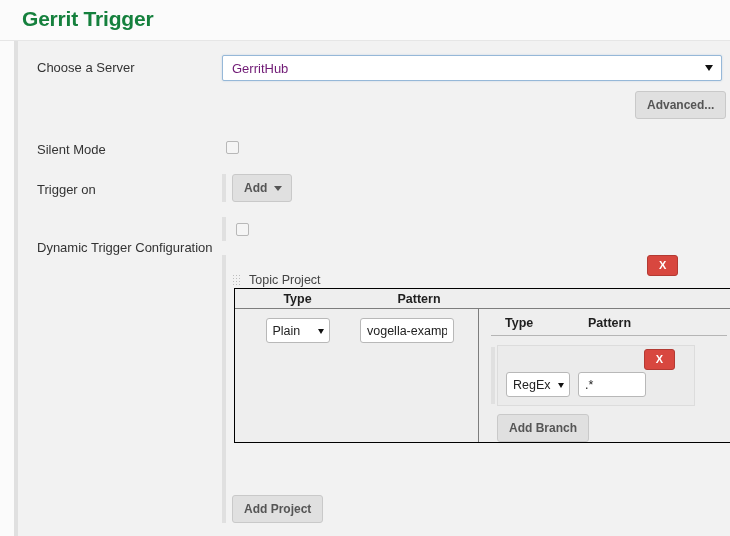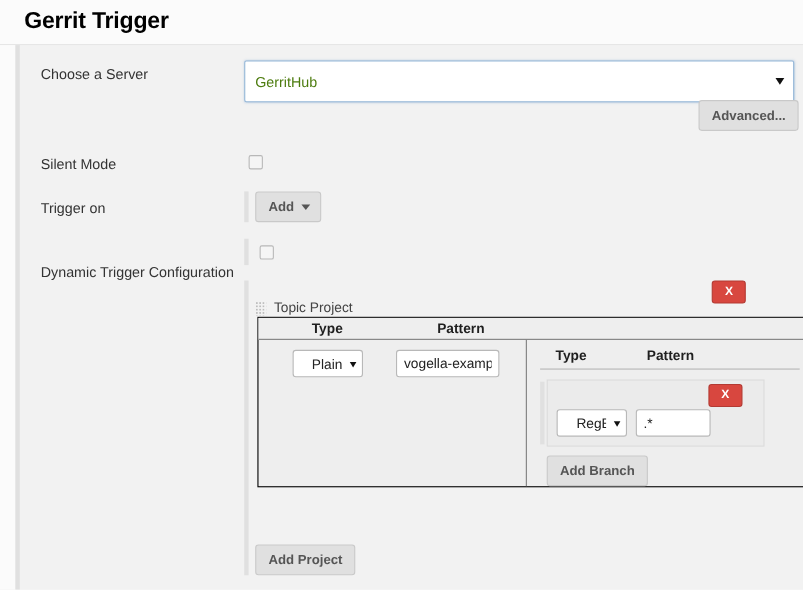--- a/index.html
+++ b/index.html
@@ -22,21 +22,21 @@
     position: absolute;
     left: 0; top: 0;
     width: 730px; height: 40px;
     background: #fbfbfb;
   }
   .page-title {
     position: absolute;
     left: 22px; top: 7px;
     font-size: 21px;
     font-weight: bold;
-    color: #000000;
+    color: #15803d;
     letter-spacing: -0.2px;
   }
 
   
   .form-body {
     position: absolute;
     left: 0; top: 40px;
     width: 730px; height: 496px;
     background: #f2f2f2;
     border-top: 1px solid #e6e6e6;
@@ -69,25 +69,25 @@
     position: absolute;
     width: 4px;
     background: #e0e0e0;
   }
 
   
   select.main-select {
     -webkit-appearance: none;
     appearance: none;
     width: 500px;
-    height: 38px;
+    height: 26px;
     padding: 2px 22px 2px 9px;
     font-family: "Liberation Sans", sans-serif;
     font-size: 13px;
-    color: #4d7c0f;
+    color: #701a75;
     background: #fff;
     border: 1px solid #96b8d8;
     border-radius: 2px;
     box-shadow: 0 0 2px rgba(100,150,200,.35);
     outline: none;
   }
   .sel-wrap { position: relative; display: inline-block; }
   .sel-caret {
     position: absolute;
     right: 9px; top: 50%;
@@ -232,21 +232,21 @@
     border-left: 1px solid #7d7d7d;
     padding: 0;
     box-sizing: border-box;
   }
 
   select.sm-select {
     -webkit-appearance: none;
     appearance: none;
     width: 64px;
     height: 25px;
-    padding: 2px 18px 2px 17px;
+    padding: 2px 18px 2px 6px;
     font-family: "Liberation Sans", sans-serif;
     font-size: 12.5px;
     color: #222;
     background: #fff;
     border: 1px solid #b8b8b8;
     border-radius: 3px;
     outline: none;
     box-sizing: border-box;
   }
   .sm-caret {

